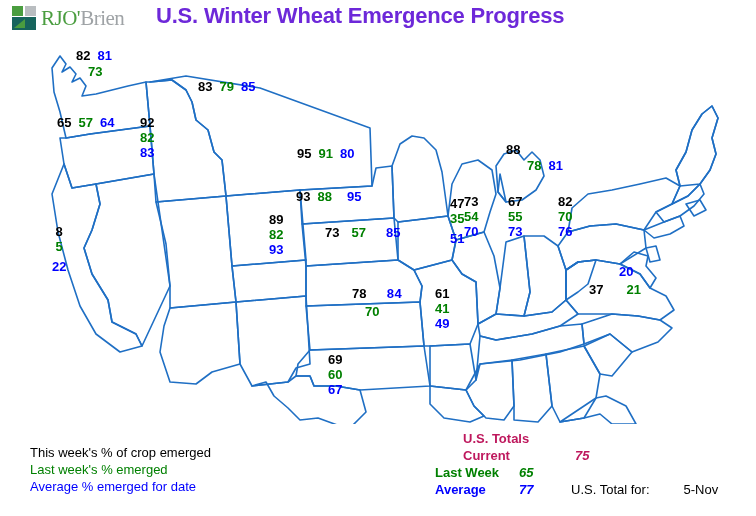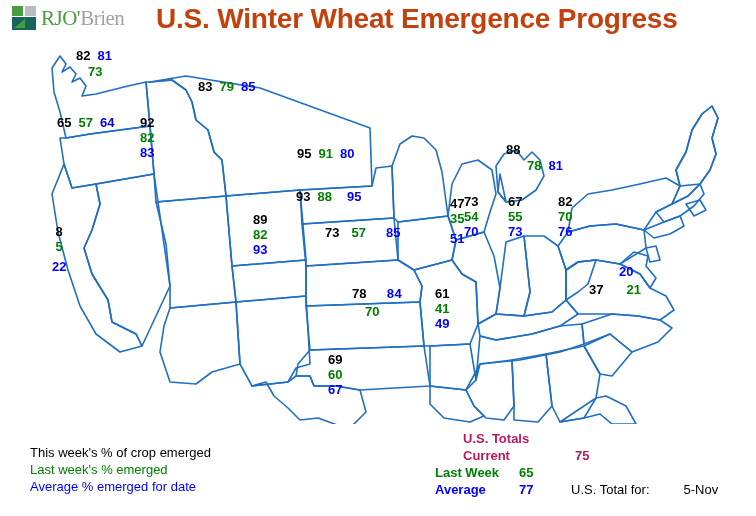--- a/index.html
+++ b/index.html
@@ -17,21 +17,21 @@
   .logo{position:absolute;left:12px;top:4px;display:flex;align-items:center;height:28px;}
   .logo-mark{position:relative;width:26px;height:24px;margin-right:3px;}
   .lm{position:absolute;}
   .lm1{left:0;top:0;width:11px;height:10px;background:#4a9d3f;}
   .lm2{left:13px;top:0;width:11px;height:10px;background:#b9bdc0;}
   .lm3{left:0;top:11px;width:24px;height:13px;background:#16645c;}
   .lm4{left:2px;top:13px;width:11px;height:9px;background:#4a9d3f;
        clip-path:polygon(0 100%,100% 0,100% 100%);}
   .logo-rjo{font-size:21px;color:#4a9d3f;font-family:"Liberation Serif",serif;letter-spacing:-.5px;}
   .logo-brien{font-size:21px;color:#9fa3a6;font-family:"Liberation Serif",serif;letter-spacing:-.5px;}
-  .title{position:absolute;left:156px;top:3px;font-size:28px;font-weight:bold;color:#c2410c;
+  .title{position:absolute;left:156px;top:3px;font-size:22px;font-weight:bold;color:#6d28d9;
          letter-spacing:-.2px;white-space:nowrap;}
 
   
   .map-wrap{position:absolute;left:0;top:34px;width:756px;height:390px;}
   .map-svg{position:absolute;left:0;top:0;}
 
   
   .sv{position:absolute;white-space:nowrap;font-size:13px;font-weight:bold;line-height:15px;}
   .sv span{display:inline-block;}
   .cur{color:#000000;}
@@ -46,21 +46,21 @@
   .legend{position:absolute;left:30px;top:444px;font-size:13px;line-height:17px;}
   .legend div{white-space:nowrap;}
   .lg-cur{color:#000;}
   .lg-last{color:#008000;}
   .lg-avg{color:#0000ff;}
 
   
   .totals{position:absolute;left:435px;top:430px;font-size:13px;font-weight:bold;line-height:17px;}
   .trow{display:flex;white-space:nowrap;}
   .tlabel{width:84px;}
-  .tval{width:40px;text-align:left;}
+  .tval{width:40px;text-align:left;font-style:italic;}
   .t-cur{color:#be185d;margin-left:28px;}
   .t-last{color:#008000;}
   .t-avg{color:#0000ff;}
   .t-date-label{font-weight:normal;color:#000;margin-left:12px;}
   .t-date{font-weight:normal;color:#000;margin-left:34px;}
 </style>
 </head>
 <body>
 
 <div id="root">
@@ -219,21 +219,21 @@
       <span class="last">55</span>
       <span class="avg">73</span>
     </div>
 
     <div class="sv col" style="left:558px;top:160px;">
       <span class="cur">82</span>
       <span class="last">70</span>
       <span class="avg">76</span>
     </div>
 
-    <div class="sv col" style="left:253px;top:178px;text-align:right;">
+    <div class="sv col" style="left:269px;top:178px;text-align:right;">
       <span class="cur">89</span>
       <span class="last">82</span>
       <span class="avg">93</span>
     </div>
 
     <div class="sv col" style="left:52px;top:190px;">
       <span class="cur">8</span>
       <span class="last">5</span>
       <span class="avg" style="margin-top:5px;">22</span>
     </div>

